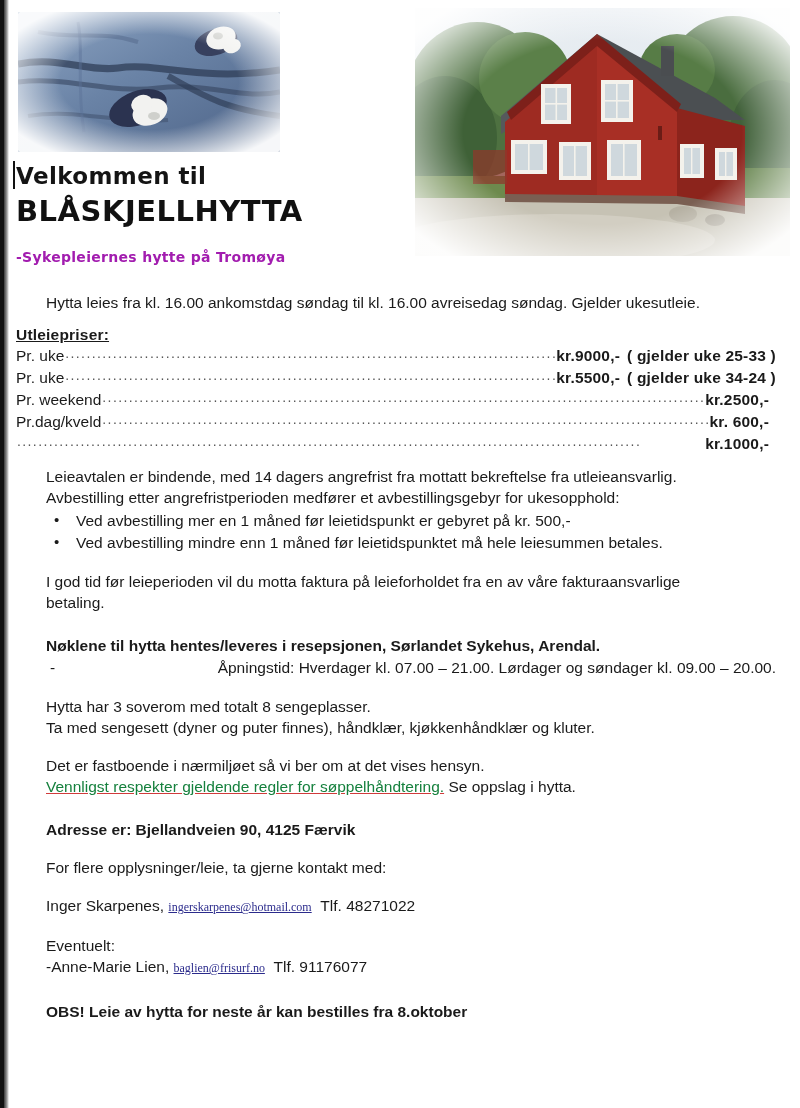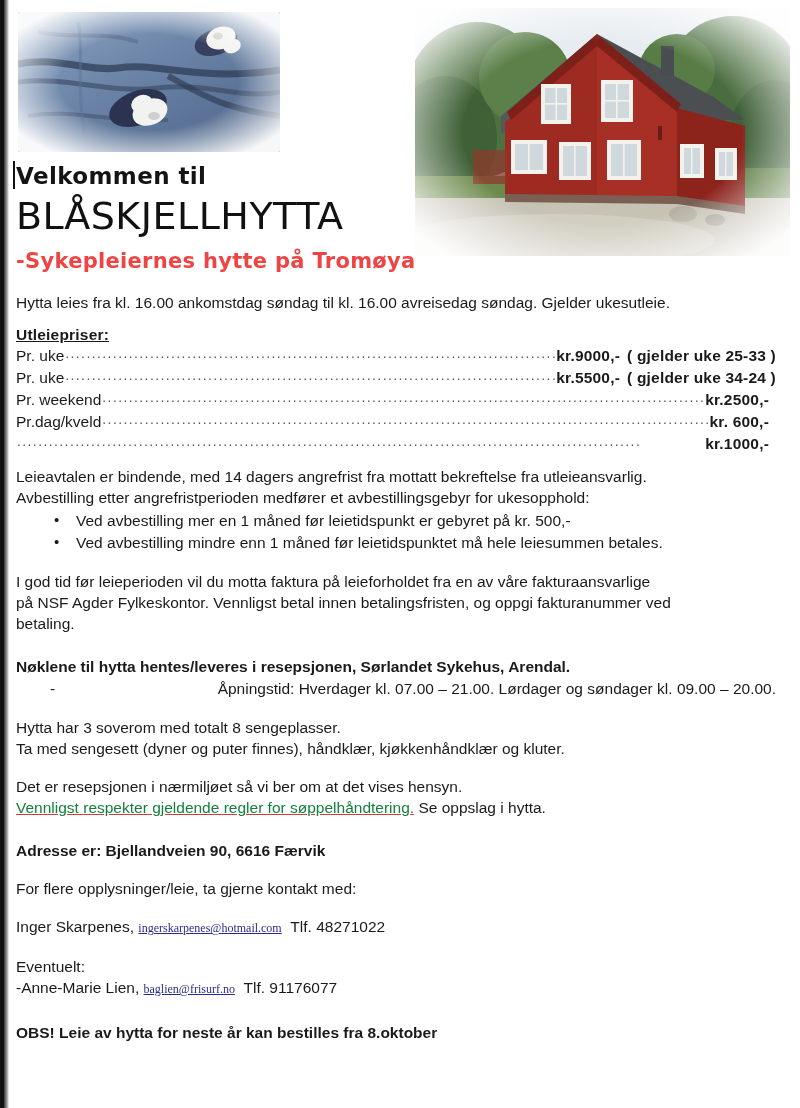--- a/index.html
+++ b/index.html
@@ -69,47 +69,47 @@
   .welcome::before {
     content: "";
     position: absolute;
     left: -3px; top: -2px;
     width: 2px; height: 28px;
     background: #111;
   }
   .bigtitle {
     position: absolute;
     left: 16px; top: 194px;
-    font-size: 38px;
-    font-weight: 400;
+    font-size: 29px;
+    font-weight: 700;
     letter-spacing: 0.5px;
     color: #111;
     font-family: "DejaVu Sans", sans-serif;
   }
   .subtitle {
     position: absolute;
     left: 16px; top: 249px;
-    font-size: 21px;
+    font-size: 14px;
     font-weight: 600;
     letter-spacing: 0.3px;
-    color: #ef4444;
+    color: #a21caf;
     font-family: "DejaVu Sans", sans-serif;
   }
 
   
   .body-wrap {
     position: absolute;
     left: 16px;
     top: 292px;
     width: 760px;
     font-size: 15.5px;
     color: #1a1a1a;
     line-height: 21px;
   }
-  .ln { white-space: nowrap; }
+  .ln { white-space: nowrap; margin-left: 30px; }
   .gap-sm { height: 11px; }
   .gap-md { height: 17px; }
   .gap-lg { height: 22px; }
 
   .hdr-underline {
     font-weight: 700;
     text-decoration: underline;
     letter-spacing: 0.2px;
   }
   .bold { font-weight: 700; }
@@ -376,43 +376,42 @@
     <div class="ln">Leieavtalen er bindende, med 14 dagers angrefrist fra mottatt bekreftelse fra utleieansvarlig.</div>
     <div class="ln">Avbestilling etter angrefristperioden medfører et avbestillingsgebyr for ukesopphold:</div>
     <ul class="bul">
       <li>Ved avbestilling mer en 1 måned før leietidspunkt er gebyret på kr. 500,-</li>
       <li>Ved avbestilling mindre enn 1 måned før leietidspunktet må hele leiesummen betales.</li>
     </ul>
 
     <div class="gap-md"></div>
 
     <div class="ln">I god tid før leieperioden vil du motta faktura på leieforholdet fra en av våre fakturaansvarlige</div>
-    <div class="ln">på NSF Agder Fylkeskontor. Vennligst betal innen betalingsfristen,  og oppgi fakturanummer ved</div>
     <div class="ln">betaling.</div>
 
     <div class="gap-lg"></div>
 
     <div class="ln bold">Nøklene til hytta hentes/leveres i resepsjonen, Sørlandet Sykehus, Arendal.</div>
     <ul class="dash">
       <li>Åpningstid: Hverdager kl. 07.00 – 21.00. Lørdager og søndager kl. 09.00 – 20.00.</li>
     </ul>
 
     <div class="gap-md"></div>
 
     <div class="ln">Hytta har 3 soverom med totalt 8 sengeplasser.</div>
     <div class="ln">Ta med sengesett (dyner og puter finnes), håndklær, kjøkkenhåndklær og kluter.</div>
 
     <div class="gap-md"></div>
 
-    <div class="ln">Det er resepsjonen i nærmiljøet så vi ber om at det vises hensyn.</div>
+    <div class="ln">Det er fastboende i nærmiljøet så vi ber om at det vises hensyn.</div>
     <div class="ln"><span class="red-underline">Vennligst respekter gjeldende regler for søppelhåndtering.</span><span> Se oppslag i hytta.</span></div>
 
     <div class="gap-lg"></div>
 
-    <div class="ln bold">Adresse er: Bjellandveien 90, 6616 Færvik</div>
+    <div class="ln bold">Adresse er: Bjellandveien 90, 4125 Færvik</div>
 
     <div class="gap-md"></div>
 
     <div class="ln">For flere opplysninger/leie, ta gjerne kontakt med:</div>
 
     <div class="gap-md"></div>
 
     <div class="ln"><span>Inger Skarpenes,</span>&nbsp;<a class="mail" href="#">ingerskarpenes@hotmail.com</a>&nbsp;&nbsp;<span>Tlf. 48271022</span></div>
 
     <div class="gap-md"></div>

